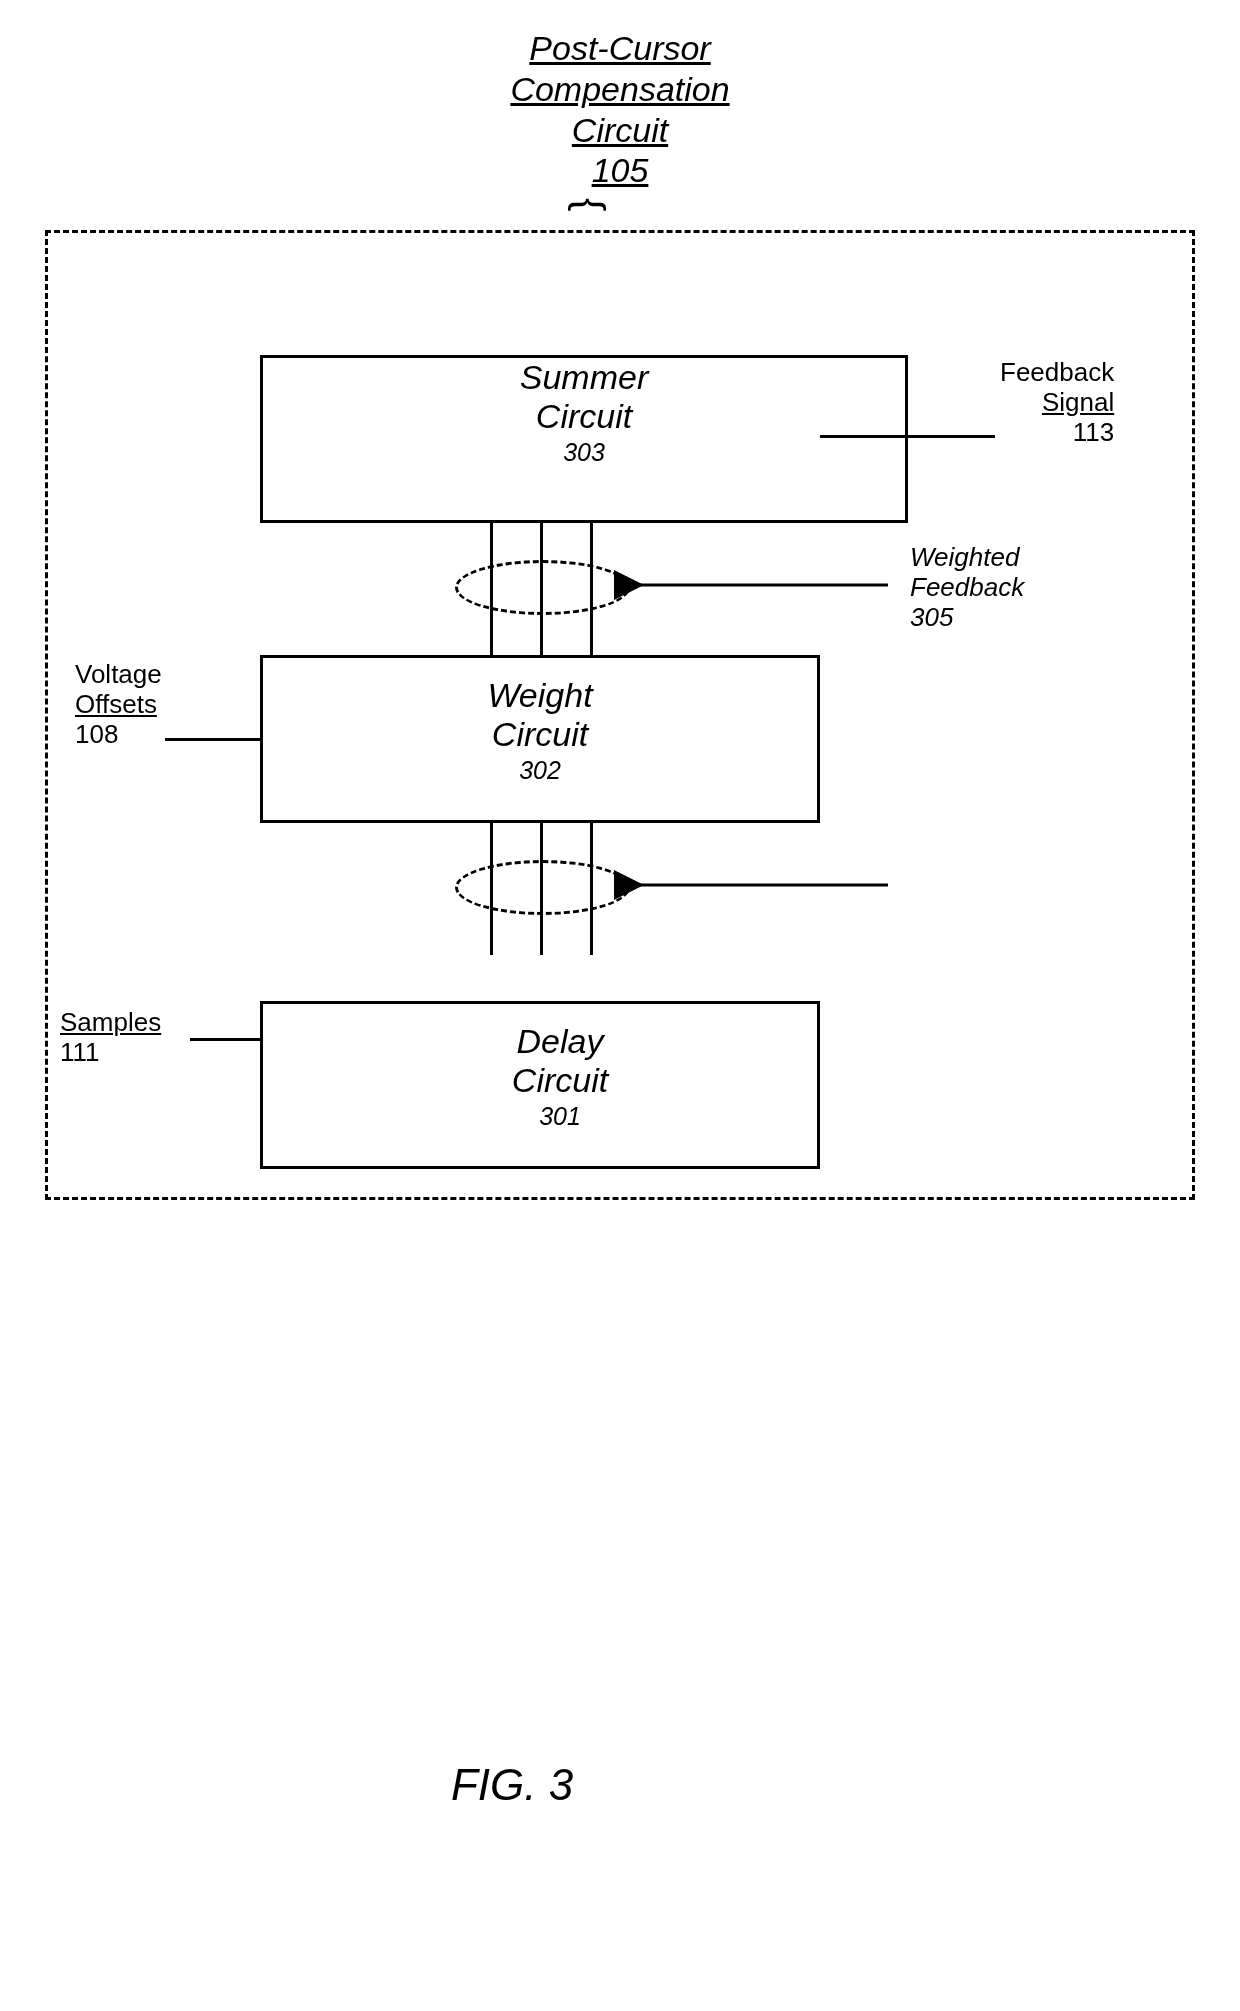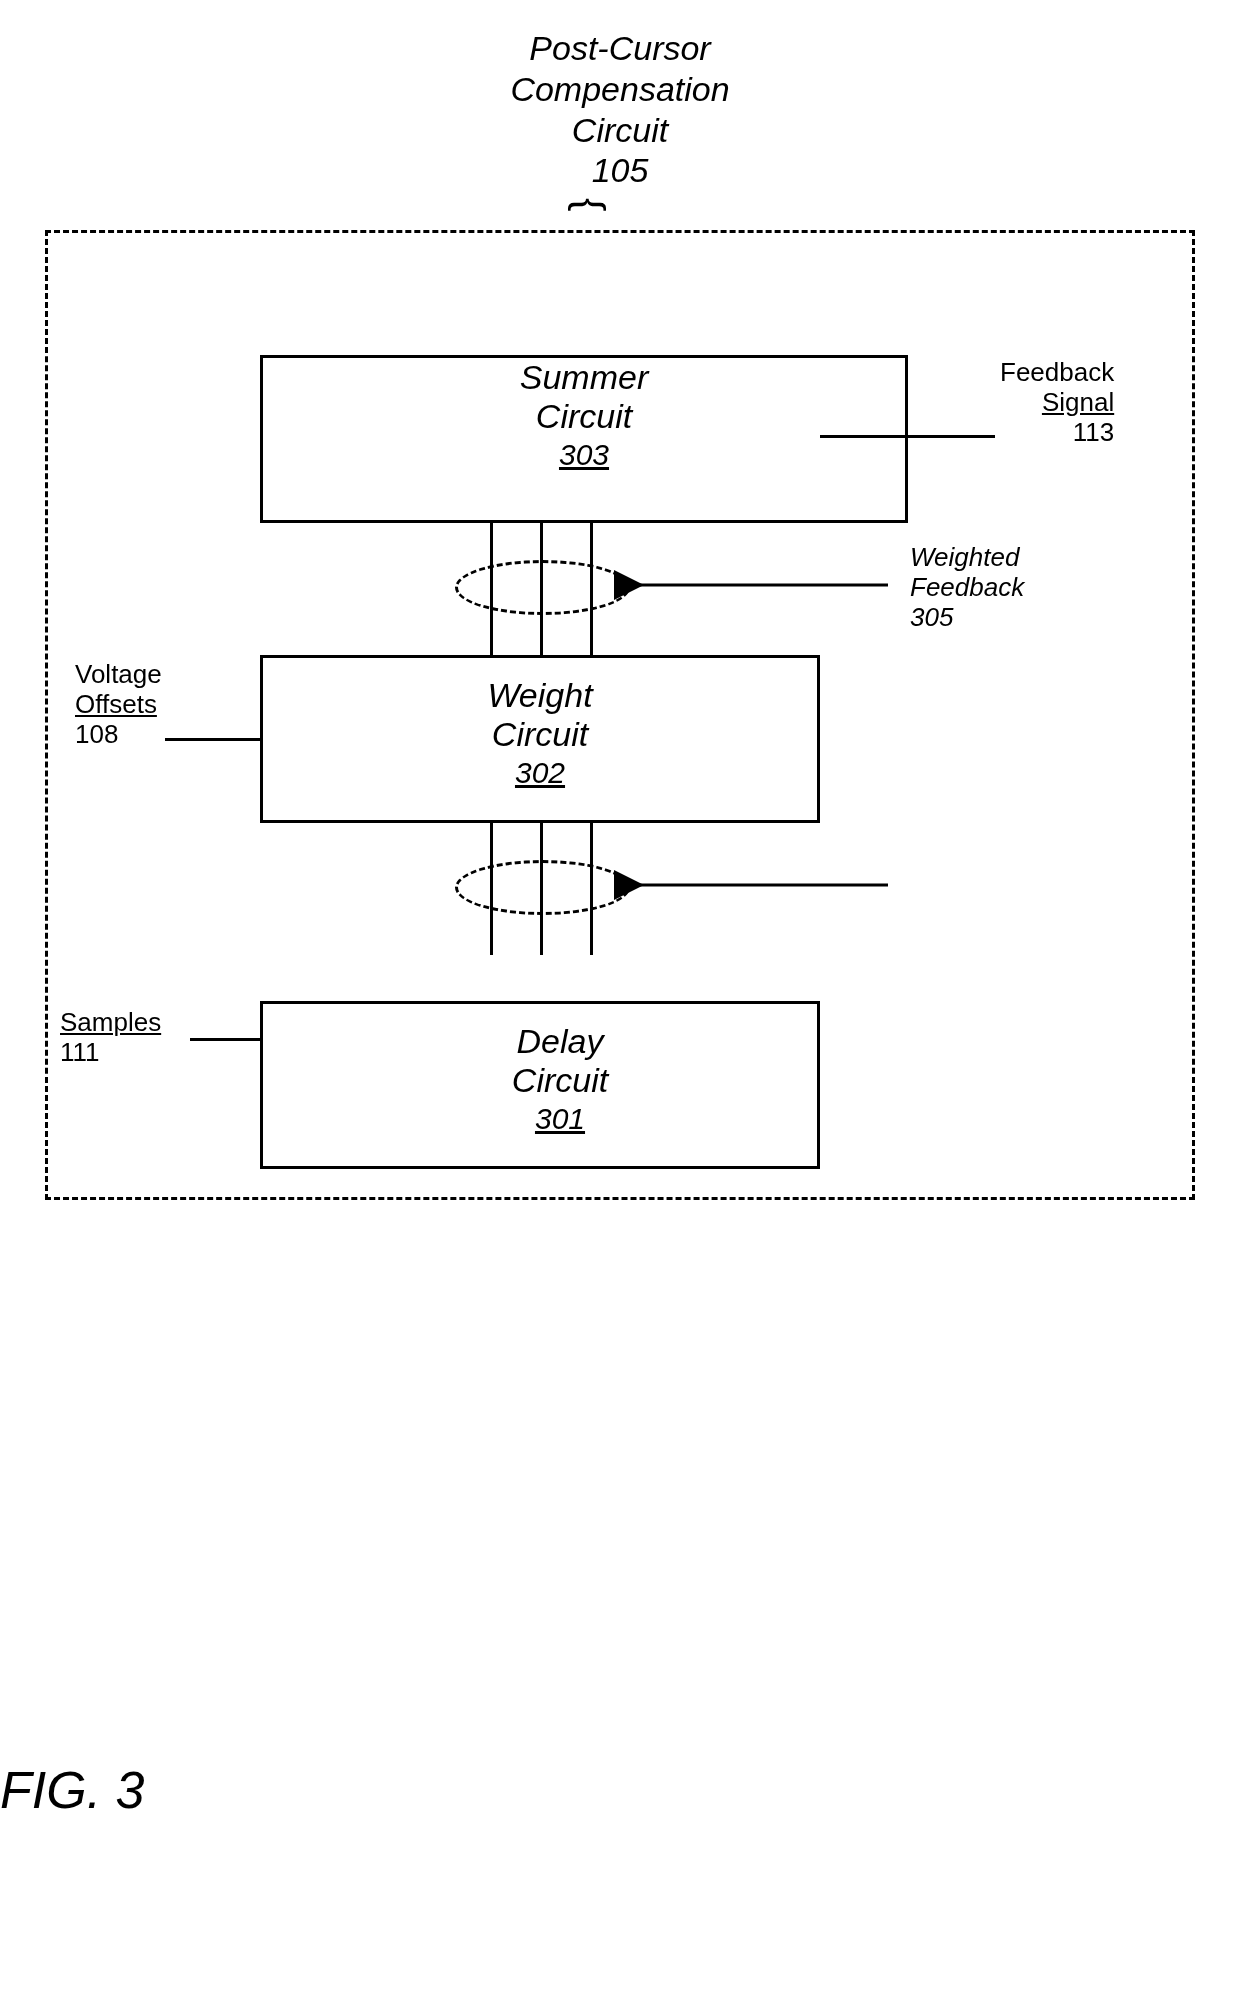--- a/index.html
+++ b/index.html
@@ -16,20 +16,21 @@
     background: #fff;
   }
   .title-block {
     position: absolute;
     left: 0;
     width: 1240px;
     text-align: center;
     font-style: italic;
     font-size: 34px;
     line-height: 1.2;
+    text-decoration: underline;
   }
   .title-line { display: block; }
   .curly-brace {
     position: absolute;
     font-size: 40px;
     line-height: 1;
     transform: rotate(90deg);
     transform-origin: left top;
   }
   .outer-box {
@@ -44,22 +45,21 @@
     background: #fff;
     text-align: center;
   }
   .block .name {
     font-style: italic;
     font-size: 34px;
     line-height: 1.15;
   }
   .block .num {
     font-style: italic;
-    font-size: 30px;
-    text-decoration: underline;
+    font-size: 25px;
     margin-top: 2px;
   }
   .label {
     position: absolute;
     font-size: 26px;
     line-height: 1.15;
   }
   .label.italic { font-style: italic; }
   .underline-top { text-decoration: underline; }
   .vline, .hline {
@@ -73,22 +73,23 @@
     box-sizing: border-box;
   }
   svg.arrow {
     position: absolute;
     overflow: visible;
   }
   .figcap {
     position: absolute;
     width: 1024px;
     left: 0;
+    text-align: center;
     font-style: italic;
-    font-size: 52px;
+    font-size: 44px;
   }
 </style>
 </head>
 <body>
 
 <div class="page">
 
   <div class="title-block" style="top:28px;">
     <span class="title-line">Post-Cursor</span>
     <span class="title-line">Compensation</span>

